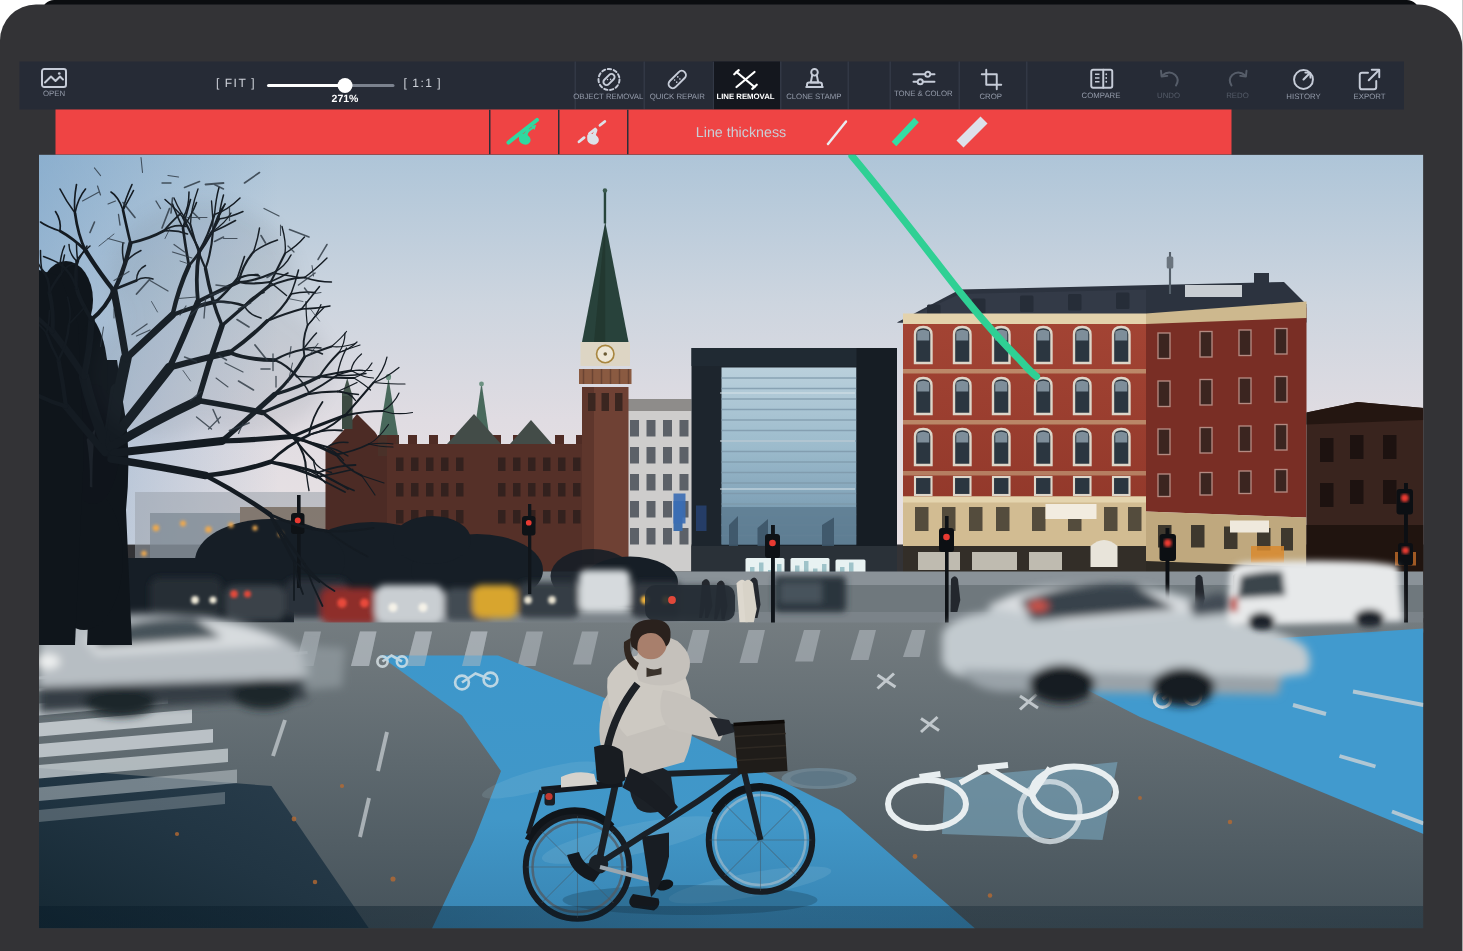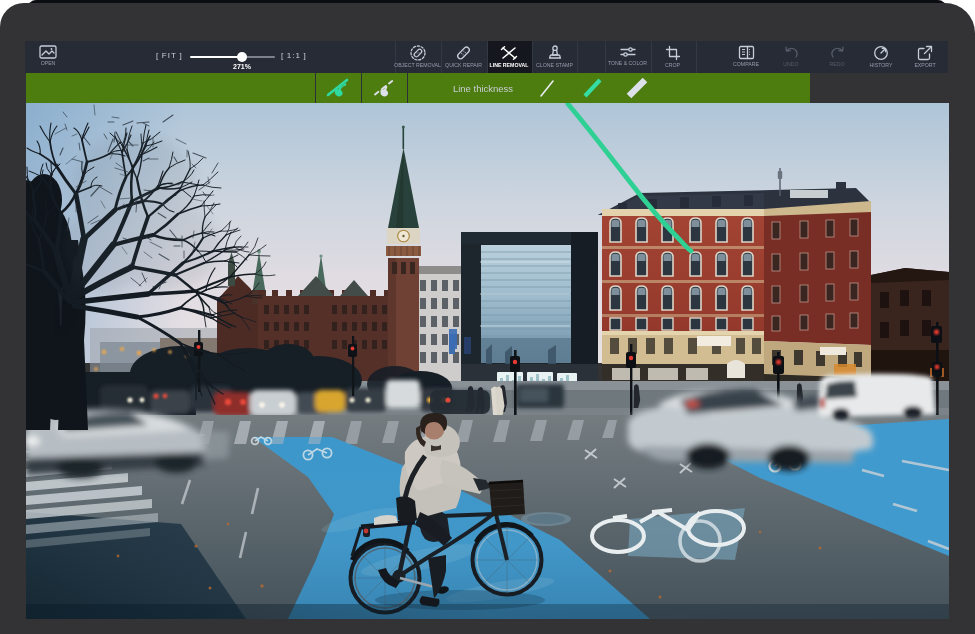--- a/index.html
+++ b/index.html
@@ -1,20 +1,20 @@
 <!DOCTYPE html>
 <html><head>
 <meta charset="utf-8">
 <style>
   html,body{margin:0;padding:0;width:975px;height:634px;background:#ffffff;overflow:hidden}
   body{font-family:"Liberation Sans",sans-serif;position:relative}
   .blackstrip{position:absolute;left:28px;top:0;width:918px;height:12px;background:#0b0d10;border-radius:8px 8px 0 0}
   .frame{position:absolute;left:0;top:3px;width:975px;height:631px;background:#333336;border-radius:24px 30px 0 0}
-  .row1{position:absolute;left:25px;top:41px;width:923px;height:32px;background:#262b36}
-  .row2{position:absolute;left:26px;top:73px;width:784px;height:30px;background:#4d7c0f}
+  .row1{position:absolute;left:13px;top:41px;width:923px;height:32px;background:#262b36}
+  .row2{position:absolute;left:37px;top:73px;width:784px;height:30px;background:#ef4444}
   .photo{position:absolute;left:26px;top:103px;width:923px;height:516px;overflow:hidden}
   .tbtn{position:absolute;top:0;height:32px;width:46px;display:flex;flex-direction:column;align-items:center;justify-content:flex-start}
   .tbtn svg{margin-top:4px}
   .tlab{font-size:5.2px;letter-spacing:0;color:#959cab;margin-top:1px;white-space:nowrap}
   .tlab.sel{color:#ffffff;font-weight:bold}
   .tlab.dim{color:#555c69}
   .div1{position:absolute;top:0;width:1px;height:32px;background:#323845}
   .selcell{position:absolute;left:462px;top:0;width:45px;height:32px;background:#14171e}
 </style>
 </head>

